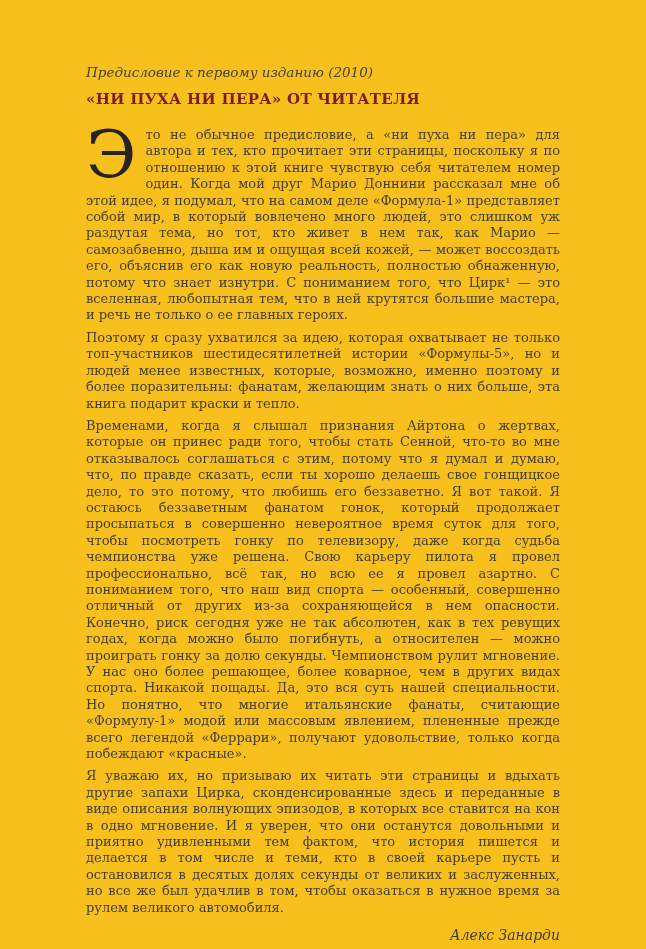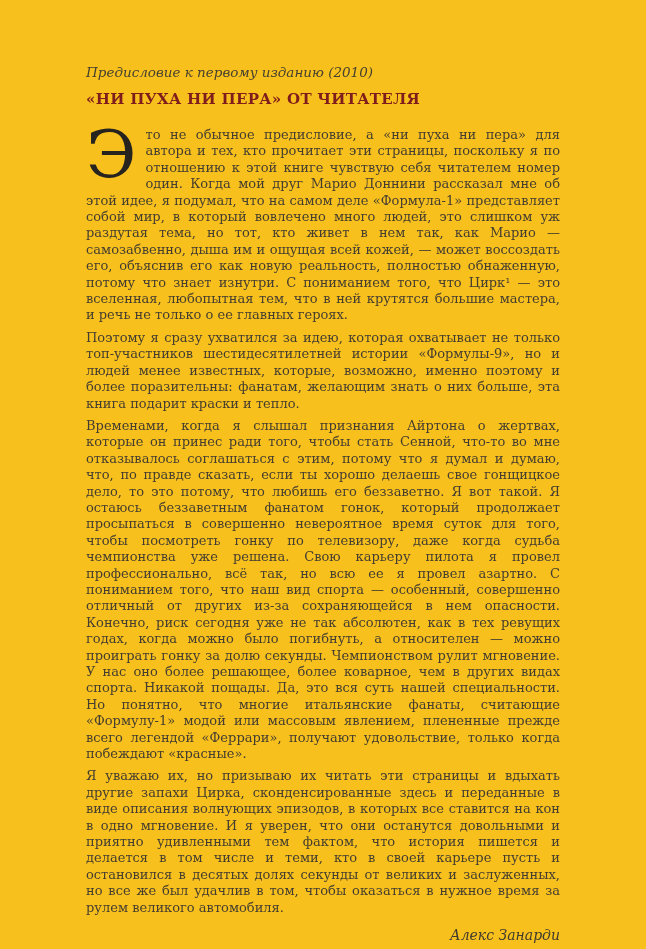--- a/index.html
+++ b/index.html
@@ -59,21 +59,21 @@
   <p class="kicker">Предисловие к первому изданию (2010)</p>
 
   <h1 class="title">«НИ ПУХА НИ ПЕРА» ОТ ЧИТАТЕЛЯ</h1>
 
   <div>
 
     <p class="para">
       <span class="dropcap">Э</span><span>то не обычное предисловие, а «ни пуха ни пера» для автора и тех, кто прочитает эти страницы, поскольку я по отношению к этой книге чувствую себя читателем номер один. Когда мой друг Марио Доннини рассказал мне об этой идее, я подумал, что на самом деле «Формула-1» представляет собой мир, в который вовлечено много людей, это слишком уж раздутая тема, но тот, кто живет в нем так, как Марио — самозабвенно, дыша им и ощущая всей кожей, — может воссоздать его, объяснив его как новую реальность, полностью обнаженную, потому что знает изнутри. С пониманием того, что Цирк¹ — это вселенная, любопытная тем, что в ней крутятся большие мастера, и речь не только о ее главных героях.</span>
     </p>
 
-    <p class="para">Поэтому я сразу ухватился за идею, которая охватывает не только топ-участников шестидесятилетней истории «Формулы-9», но и людей менее известных, которые, возможно, именно поэтому и более поразительны: фанатам, желающим знать о них больше, эта книга подарит краски и тепло.</p>
+    <p class="para">Поэтому я сразу ухватился за идею, которая охватывает не только топ-участников шестидесятилетней истории «Формулы-5», но и людей менее известных, которые, возможно, именно поэтому и более поразительны: фанатам, желающим знать о них больше, эта книга подарит краски и тепло.</p>
 
     <p class="para">Временами, когда я слышал признания Айртона о жертвах, которые он принес ради того, чтобы стать Сенной, что-то во мне отказывалось соглашаться с этим, потому что я думал и думаю, что, по правде сказать, если ты хорошо делаешь свое гонщицкое дело, то это потому, что любишь его беззаветно. Я вот такой. Я остаюсь беззаветным фанатом гонок, который продолжает просыпаться в совершенно невероятное время суток для того, чтобы посмотреть гонку по телевизору, даже когда судьба чемпионства уже решена. Свою карьеру пилота я провел профессионально, всё так, но всю ее я провел азартно. С пониманием того, что наш вид спорта — особенный, совершенно отличный от других из-за сохраняющейся в нем опасности. Конечно, риск сегодня уже не так абсолютен, как в тех ревущих годах, когда можно было погибнуть, а относителен — можно проиграть гонку за долю секунды. Чемпионством рулит мгновение. У нас оно более решающее, более коварное, чем в других видах спорта. Никакой пощады. Да, это вся суть нашей специальности. Но понятно, что многие итальянские фанаты, считающие «Формулу-1» модой или массовым явлением, плененные прежде всего легендой «Феррари», получают удовольствие, только когда побеждают «красные».</p>
 
     <p class="para">Я уважаю их, но призываю их читать эти страницы и вдыхать другие запахи Цирка, сконденсированные здесь и переданные в виде описания волнующих эпизодов, в которых все ставится на кон в одно мгновение. И я уверен, что они останутся довольными и приятно удивленными тем фактом, что история пишется и делается в том числе и теми, кто в своей карьере пусть и остановился в десятых долях секунды от великих и заслуженных, но все же был удачлив в том, чтобы оказаться в нужное время за рулем великого автомобиля.</p>
 
     <p class="signature">Алекс Занарди</p>
   </div>
 
 </div>
 

